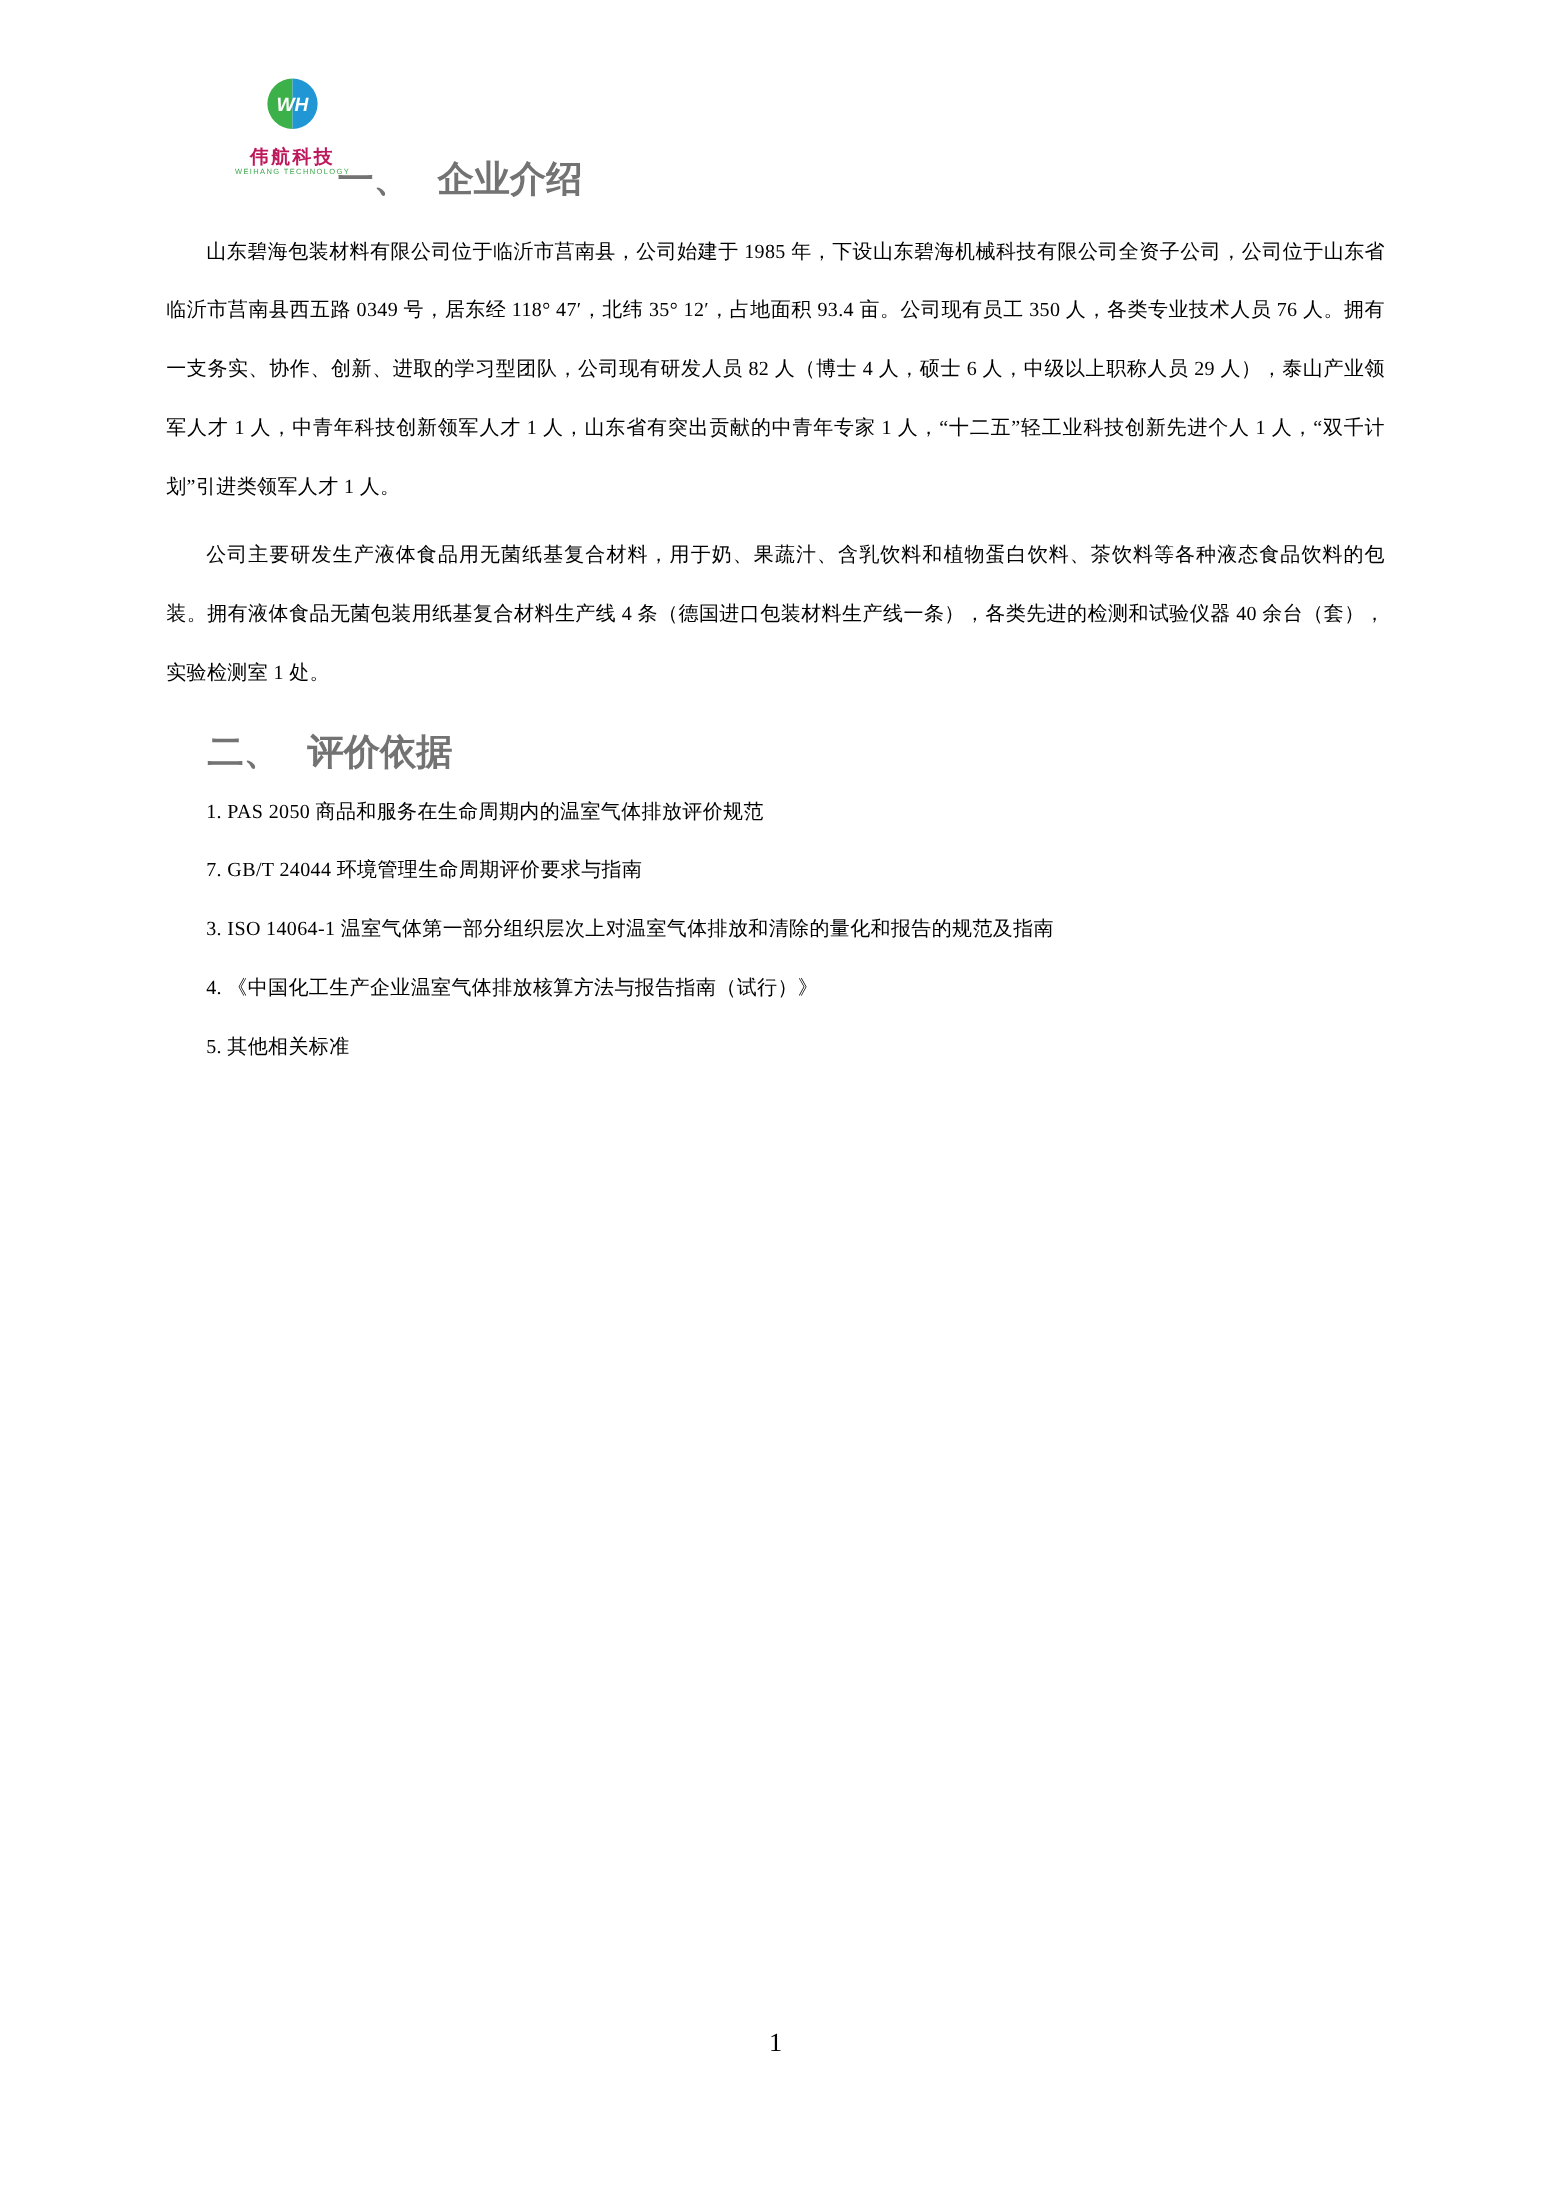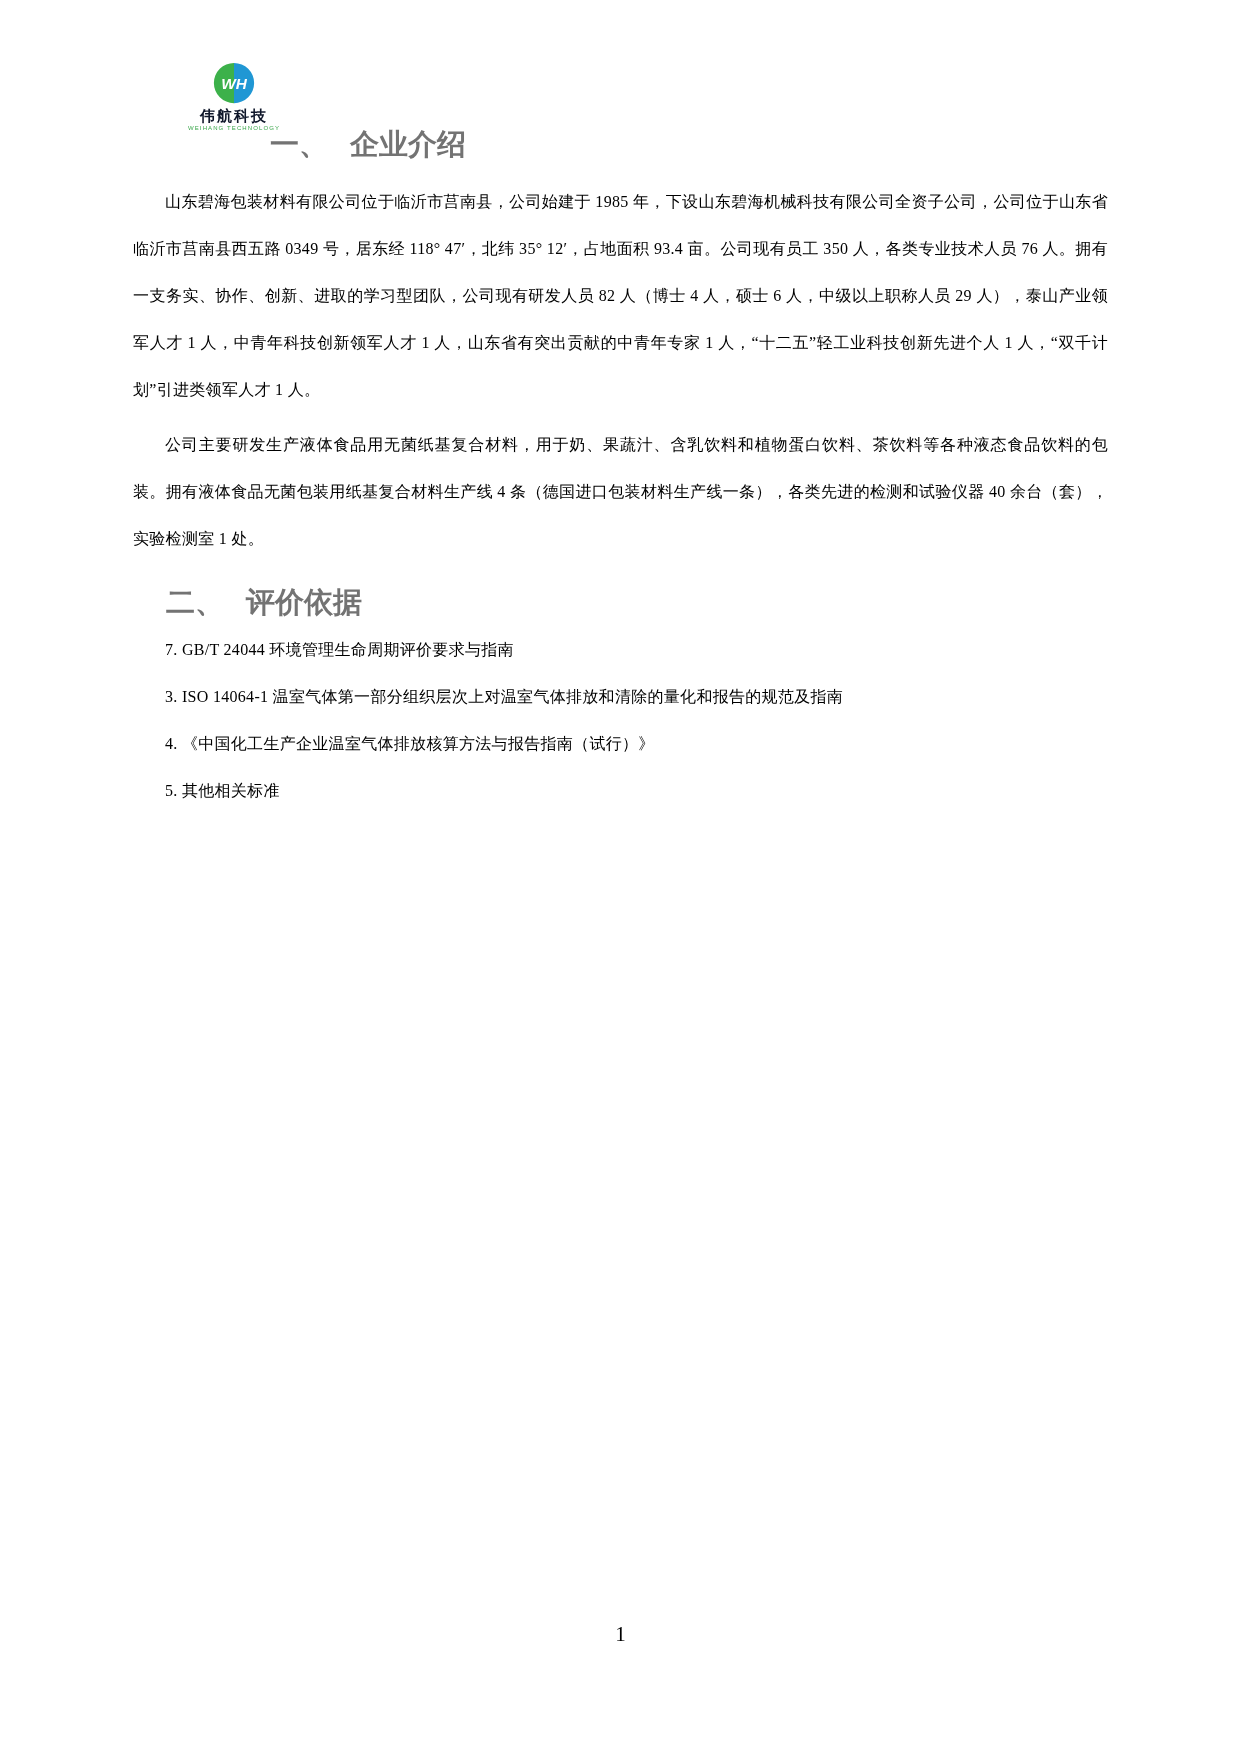--- a/index.html
+++ b/index.html
@@ -23,22 +23,22 @@
     width: 92px;
     text-align: center;
     line-height: 1;
   }
   .logo svg { display: block; margin: 0 auto; }
   .logo-name {
     font-family: "Liberation Sans", "DejaVu Sans", sans-serif;
     font-weight: bold;
     font-size: 15px;
     letter-spacing: 2px;
-    color: #0f172a;
-    margin-top: 2px;
+    color: #be185d;
+    margin-top: 12px;
     white-space: nowrap;
   }
   .logo-sub {
     font-family: "Liberation Sans", "DejaVu Sans", sans-serif;
     font-size: 6px;
     letter-spacing: 1.1px;
     color: #3aa64a;
     margin-top: 2px;
     white-space: nowrap;
   }
@@ -103,20 +103,21 @@
 
     <p class="body p1">山东碧海包装材料有限公司位于临沂市莒南县，公司始建于 1985 年，下设山东碧海机械科技有限公司全资子公司，公司位于山东省临沂市莒南县西五路 0349 号，居东经 118° 47′，北纬 35° 12′，占地面积 93.4 亩。公司现有员工 350 人，各类专业技术人员 76 人。拥有一支务实、协作、创新、进取的学习型团队，公司现有研发人员 82 人（博士 4 人，硕士 6 人，中级以上职称人员 29 人），泰山产业领军人才 1 人，中青年科技创新领军人才 1 人，山东省有突出贡献的中青年专家 1 人，“十二五”轻工业科技创新先进个人 1 人，“双千计划”引进类领军人才 1 人。</p>
 
     <p class="body p2">公司主要研发生产液体食品用无菌纸基复合材料，用于奶、果蔬汁、含乳饮料和植物蛋白饮料、茶饮料等各种液态食品饮料的包装。拥有液体食品无菌包装用纸基复合材料生产线 4 条（德国进口包装材料生产线一条），各类先进的检测和试验仪器 40 余台（套），实验检测室 1 处。</p>
 
     <h1 class="sec sec2">
       <span>二、</span><span class="sec-title">评价依据</span>
     </h1>
 
     <div class="items">
+      <p class="body">1. PAS 2050 商品和服务在生命周期内的温室气体排放评价规范</p>
       <p class="body">7. GB/T 24044 环境管理生命周期评价要求与指南</p>
       <p class="body">3. ISO 14064-1 温室气体第一部分组织层次上对温室气体排放和清除的量化和报告的规范及指南</p>
       <p class="body">4. 《中国化工生产企业温室气体排放核算方法与报告指南（试行）》</p>
       <p class="body">5. 其他相关标准</p>
     </div>
 
   </div>
 
   <div class="page-number">1</div>
 

